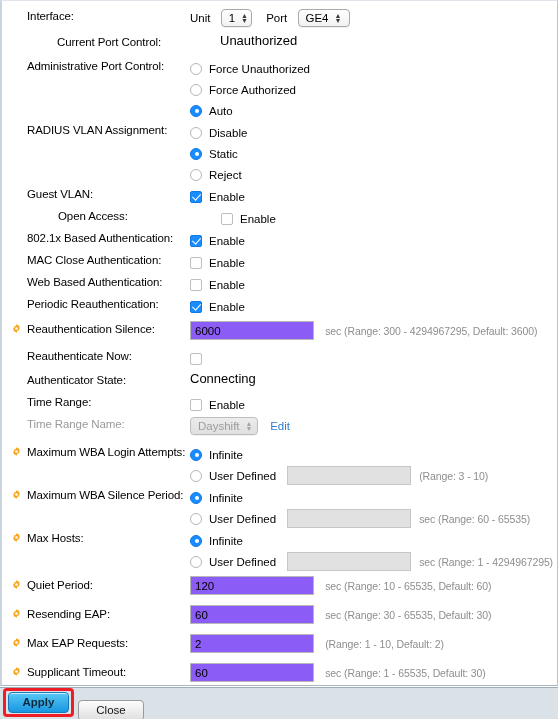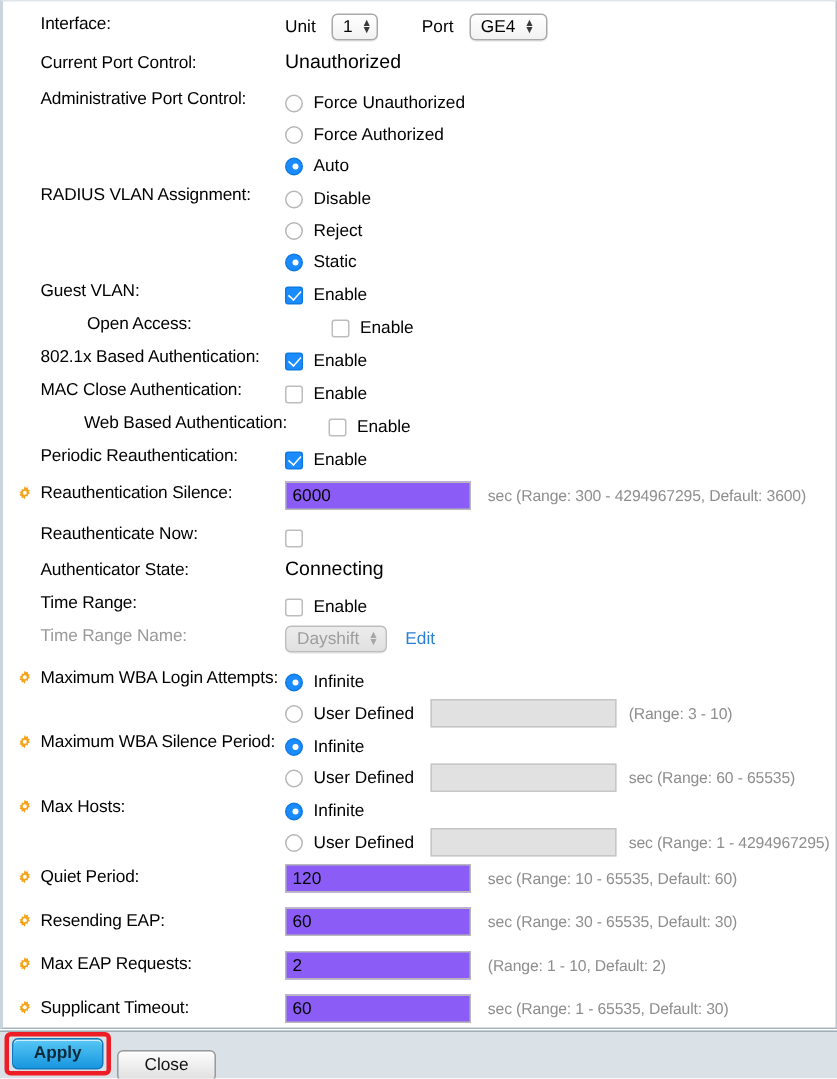--- a/index.html
+++ b/index.html
@@ -185,21 +185,21 @@
     color: #3a3a3a;
   }
   .msel.disabled .marrows { color: #a6a6a6; }
   .inline-lbl {
     font-size: 11.5px;
     color: #000;
     vertical-align: middle;
     display: inline-block;
     margin: 0 7px 0 0;
   }
-  .inline-lbl.second { margin-left: 26px; }
+  .inline-lbl.second { margin-left: 11px; }
 
   a.editlink {
     font-size: 11.5px;
     color: #2d7fd3;
     text-decoration: none;
     margin-left: 9px;
     vertical-align: middle;
   }
 
   
@@ -270,21 +270,21 @@
           <span class="msel" style="min-width:52px;">
             <span class="mval">GE4</span>
             <span class="marrows">
                 <span>▲</span>
                 <span>▼</span>
               </span>
           </span>
         </div>
       </div>
 
-      <div class="row" style="min-height:22px;">
+      <div class="row" style="min-height:22px;padding-left:30px;">
         <div class="labelcell">Current Port Control:</div>
         <div class="ctrlcell">
           <span class="statictext">Unauthorized</span>
         </div>
       </div>
 
       <div class="row" style="min-height:63px; margin-top:2px;">
         <div class="labelcell">Administrative Port Control:</div>
         <div class="ctrlcell">
           <div class="opt">
@@ -303,27 +303,27 @@
       </div>
 
       <div class="row" style="min-height:63px;">
         <div class="labelcell">RADIUS VLAN Assignment:</div>
         <div class="ctrlcell">
           <div class="opt">
             <span class="radio"></span>
             <span class="optlabel">Disable</span>
           </div>
           <div class="opt">
-            <span class="radio"></span>
-            <span class="optlabel">Reject</span>
-          </div>
-          <div class="opt">
             <span class="radio checked"></span>
             <span class="optlabel">Static</span>
           </div>
+          <div class="opt">
+            <span class="radio"></span>
+            <span class="optlabel">Reject</span>
+          </div>
         </div>
       </div>
 
       <div class="row" style="min-height:22px;">
         <div class="labelcell">Guest VLAN:</div>
         <div class="ctrlcell">
           <div class="opt">
             <span class="chk checked"></span>
             <span class="optlabel">Enable</span>
           </div>
@@ -353,21 +353,21 @@
       <div class="row" style="min-height:22px;">
         <div class="labelcell">MAC Close Authentication:</div>
         <div class="ctrlcell">
           <div class="opt">
             <span class="chk"></span>
             <span class="optlabel">Enable</span>
           </div>
         </div>
       </div>
 
-      <div class="row" style="min-height:22px;padding-left:29px;">
+      <div class="row" style="min-height:22px;">
         <div class="labelcell">Web Based Authentication:</div>
         <div class="ctrlcell">
           <div class="opt">
             <span class="chk"></span>
             <span class="optlabel">Enable</span>
           </div>
         </div>
       </div>
 
       <div class="row" style="min-height:22px;">

